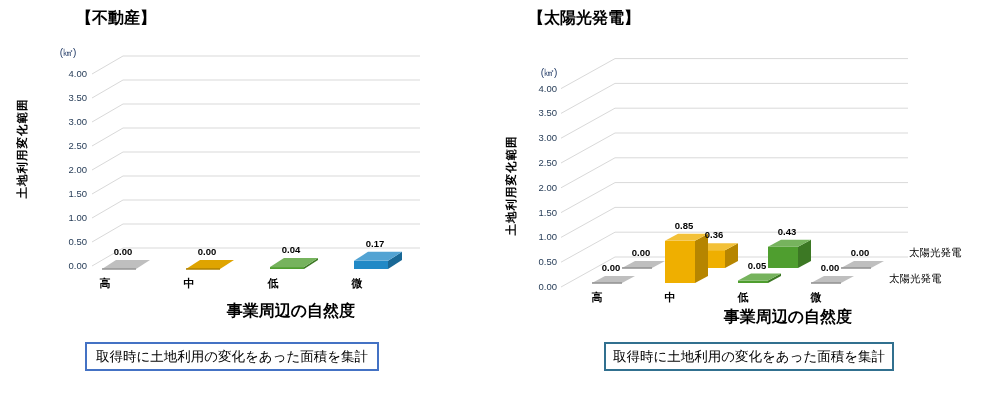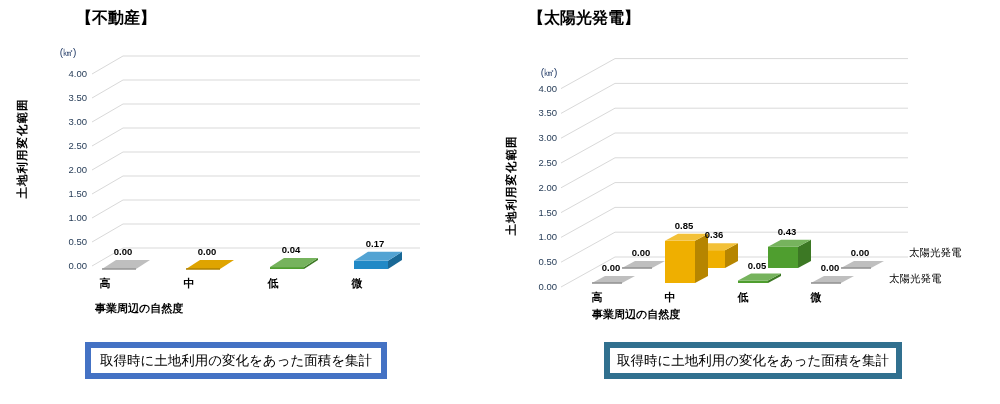--- a/index.html
+++ b/index.html
@@ -13,25 +13,25 @@
   .p1 .chart-title{left:28px;top:8px;}
   .y-unit{position:absolute;font-size:10px;color:#1F3864;width:50px;text-align:center;}
   .p0 .y-unit{left:43px;top:46px;}
   .p1 .y-unit{left:24px;top:66px;}
   .y-title{position:absolute;font-size:11.5px;font-weight:bold;color:#000;
            width:130px;text-align:center;transform:rotate(-90deg);transform-origin:center;
            letter-spacing:1px;white-space:nowrap;}
   .p0 .y-title{left:-43px;top:141px;}
   .p1 .y-title{left:-54px;top:178px;}
   .plot{position:absolute;left:0;top:0;}
-  .x-title{position:absolute;font-size:11px;font-weight:bold;text-align:left;width:260px;white-space:nowrap;font-family:Liberation Serif, serif;}
+  .x-title{position:absolute;font-size:16px;font-weight:bold;text-align:right;width:260px;white-space:nowrap;font-family:Liberation Serif, serif;}
   .p0 .x-title{left:95px;top:301px;}
   .p1 .x-title{left:92px;top:307px;}
   .caption{position:absolute;top:342px;height:25px;line-height:25px;text-align:center;
-           font-size:13.5px;border:6px solid #0f172a;background:#fff;white-space:nowrap;}
+           font-size:13.5px;border:2px solid #0f172a;background:#fff;white-space:nowrap;}
   .p0 .caption{left:85px;width:290px;}
   .p1 .caption{left:104px;width:286px;}
   .series-label{position:absolute;font-size:10.5px;color:#000;white-space:nowrap;}
   .series-label.back{left:409px;top:246px;}
   .series-label.front{left:389px;top:272px;}
 </style>
 </head>
 <body>
 
 <div class="panel p0">

